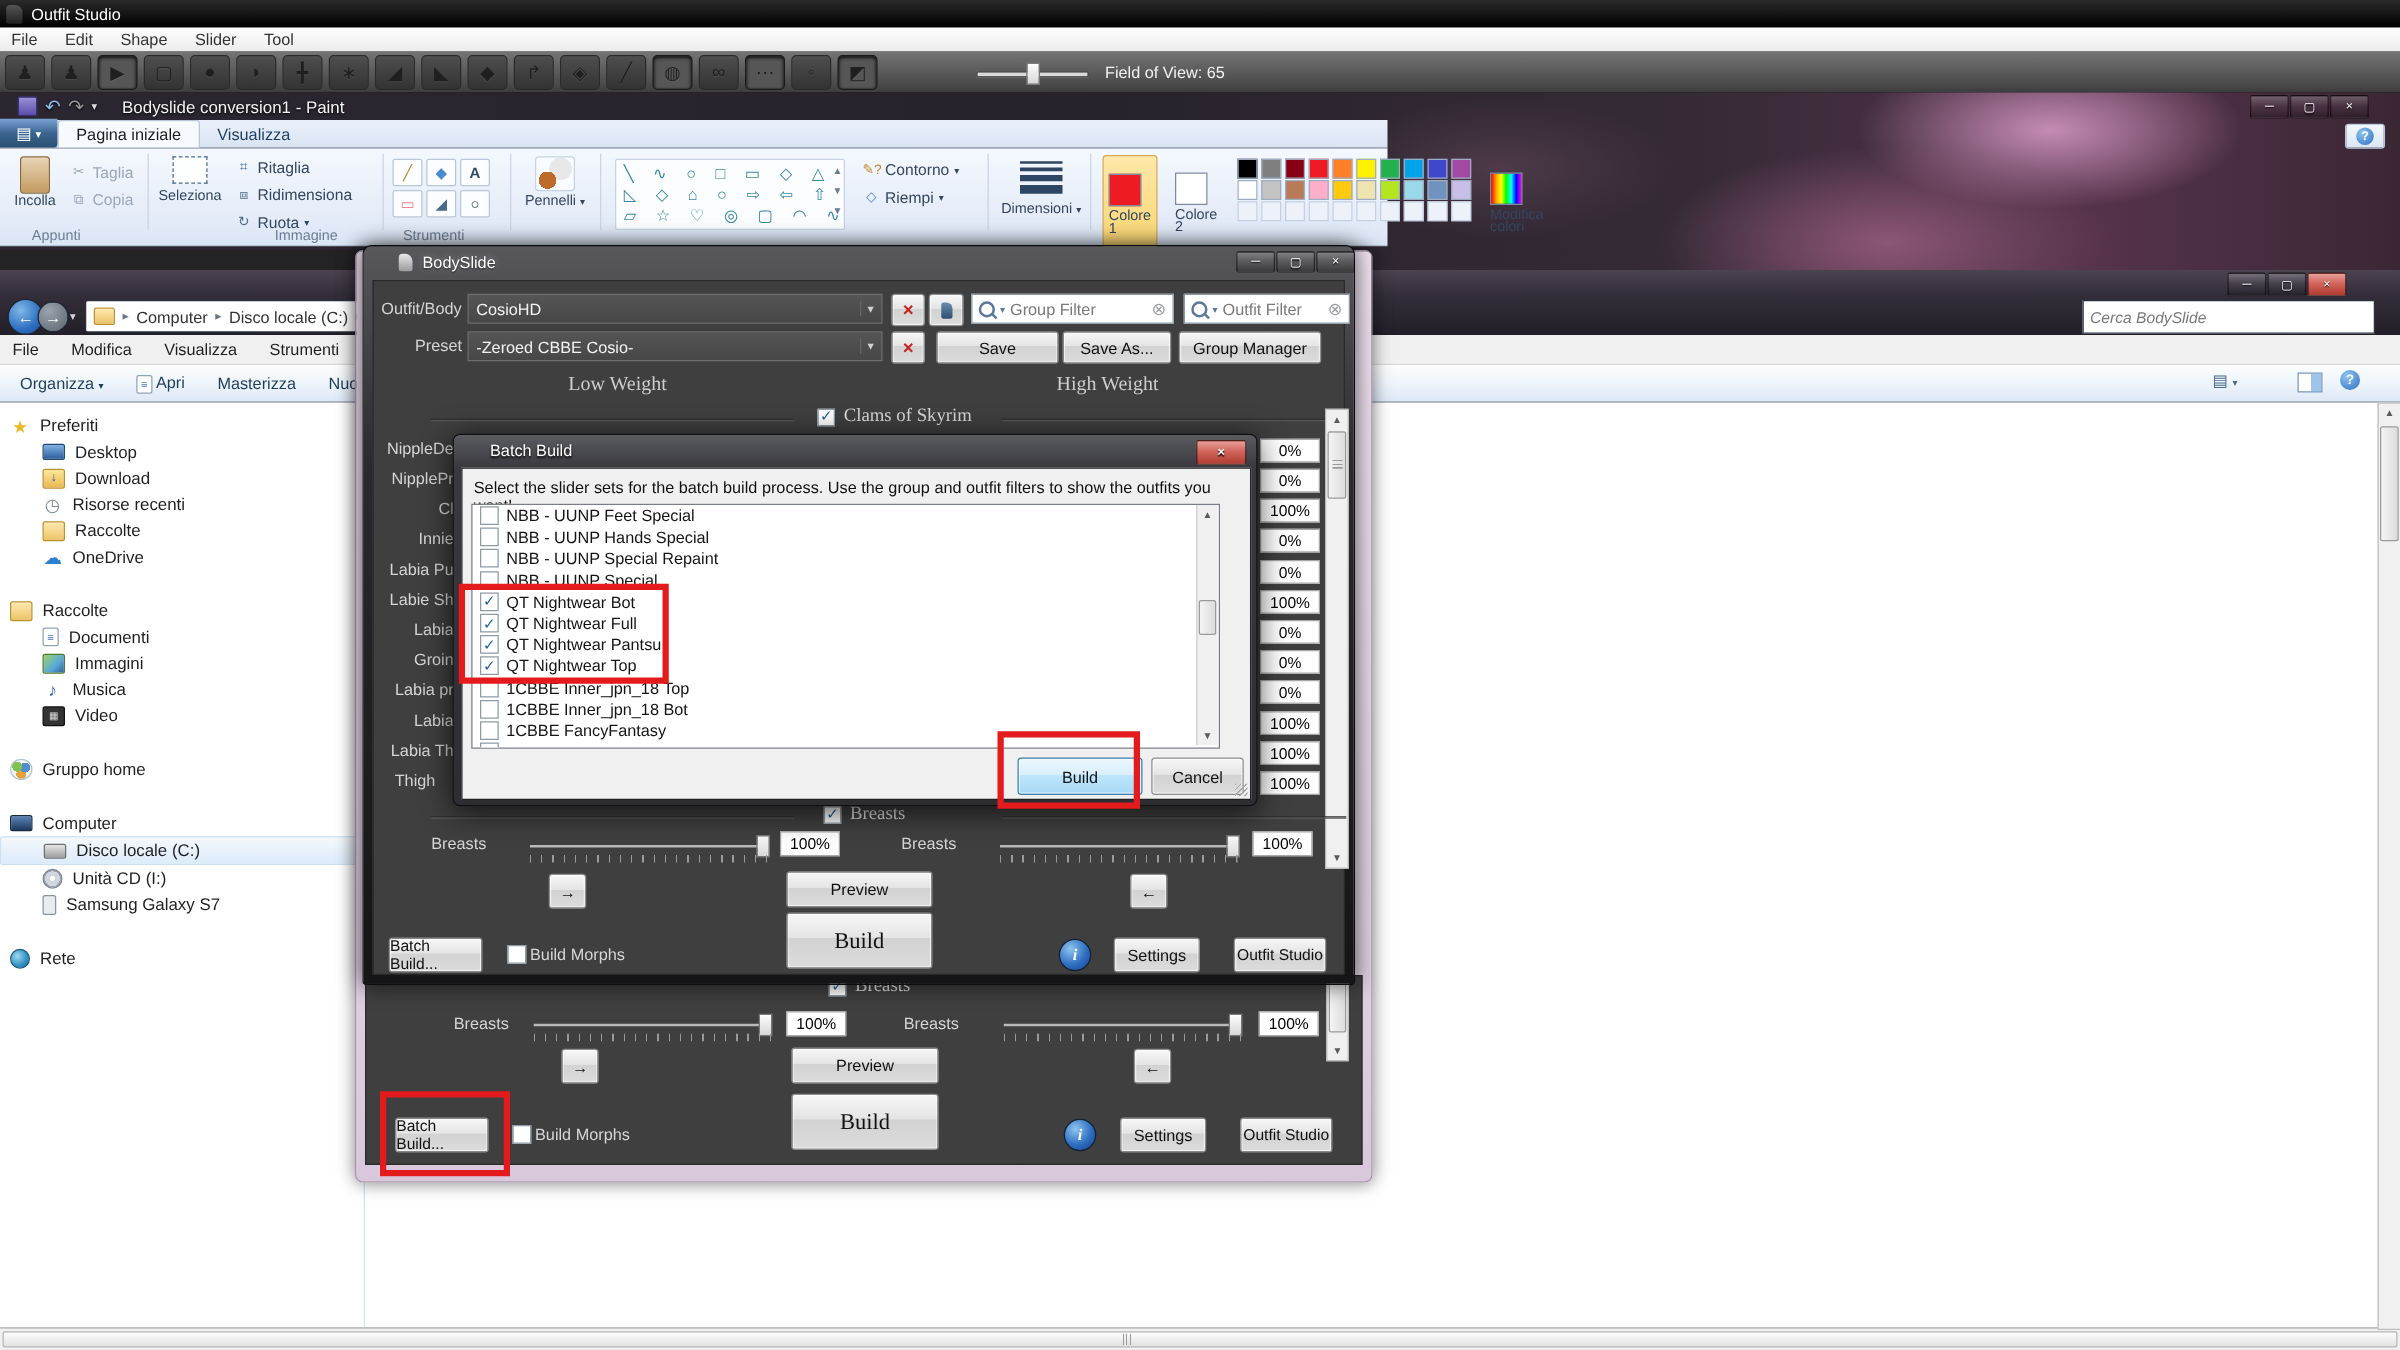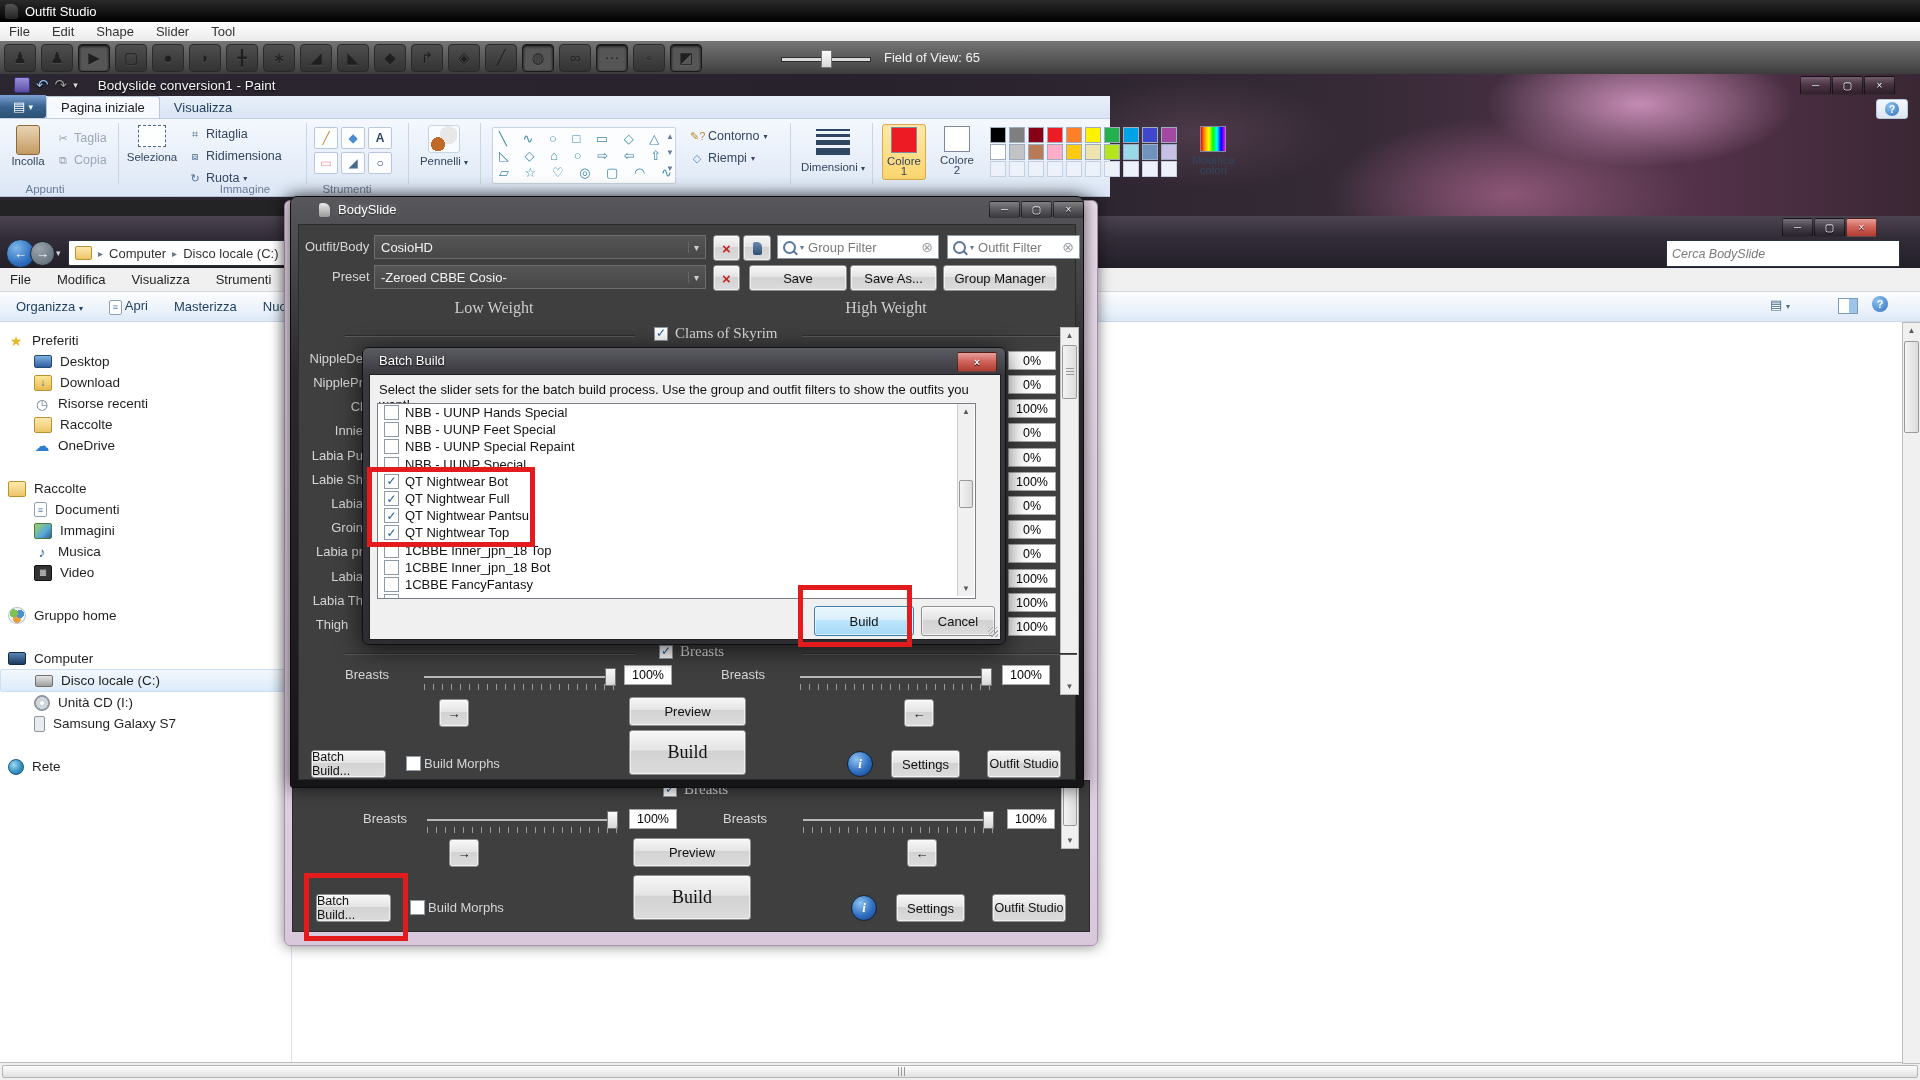--- a/index.html
+++ b/index.html
@@ -76,22 +76,22 @@
   .rlabel{position:absolute;bottom:1px;font-size:11.5px;color:#6b7c96;width:90px;text-align:center;}
   .rsmall{display:flex;align-items:center;gap:4px;color:#9aa7b8;font-size:12.5px;position:absolute;}
   .rsmall.en{color:#33465e;}
   .ric{width:14px;height:12px;display:inline-block;font-size:11px;line-height:12px;text-align:center;}
   .toolcell{width:22px;height:20px;border:1px solid #b9c7da;background:#fbfdff;display:flex;
        align-items:center;justify-content:center;font-size:12px;color:#314a63;border-radius:2px;}
   .shrow{letter-spacing:6px;color:#3b89a8;font-size:13px;line-height:17px;white-space:nowrap;}
   .swatch{width:16px;height:16px;border:1px solid #9eadc2;box-sizing:border-box;}
   .swatch.empty{background:#edf2fa;border:1px solid #c4d0e2;}
   .bigswatch{width:24px;height:24px;border:1px solid #7e8b9e;}
-  .colbtn{display:flex;flex-direction:column;align-items:center;gap:2px;font-size:11.5px;color:#33465e;
-       padding:2px 4px;border-radius:3px;}
+  .colbtn{display:flex;flex-direction:column;align-items:flex-start;gap:2px;font-size:11.5px;color:#33465e;
+       padding:14px 4px;border-radius:3px;}
   .colbtn.sel{background:linear-gradient(#fde8a9,#fbd56e);border:1px solid #d8a94e;}
   
   .ex-title{left:0;top:216px;width:1920px;height:52px;
        background:linear-gradient(#4b4350 0%,#332d39 40%,#231f28 100%);}
   .crumbbar{display:flex;align-items:center;gap:6px;background:#fff;border:1px solid #28323c;
        border-radius:2px;color:#333;padding:0 6px;box-sizing:border-box;}
   .crumb-sep{color:#6b7684;font-size:10px;}
   .navcirc{width:27px;height:27px;border-radius:50%;color:#fff;display:flex;align-items:center;
        justify-content:center;border:1px solid #1c2733;}
   .ex-menu{left:0;top:268px;width:1920px;height:24px;background:#f0f0f0;border-bottom:1px solid #d9d9d9;
@@ -677,32 +677,32 @@
       <div class="btn7" style="position:absolute;left:592px;top:525px;width:67px;height:26px;">
           <span>Settings</span>
         </div>
       <div class="btn7" style="position:absolute;left:688px;top:525px;width:72px;height:26px;font-size:12.5px;">
           <span>Outfit Studio</span>
         </div>
     </div>
   </div>
 
   <div class="abs dlg-frame" style="left:362px;top:347px;width:642px;height:296px;">
-    <div style="position:absolute;left:16px;top:5px;color:#fff;text-shadow:0 1px 2px #000;font-size:13px;">Batch Build</div>
+    <div style="position:absolute;left:29px;top:5px;color:#fff;text-shadow:0 1px 2px #000;font-size:13px;">Batch Build</div>
     <div class="wbtn close" style="position:absolute;left:594px;top:4px;width:38px;height:18px;font-weight:bold;">×</div>
     <div class="dlg-inner" style="left:6px;top:26px;width:630px;height:264px;">
       <div style="position:absolute;left:9px;top:7px;font-size:13px;color:#111;">Select the slider sets for the batch build process. Use the group and outfit filters to show the outfits you want!</div>
       <div class="lst" style="position:absolute;left:7px;top:28px;width:597px;height:194px;">
         <div class="lrow">
             <span class="cb" style="color:transparent;"></span>
+            <span>NBB - UUNP Feet Special</span>
+          </div>
+        <div class="lrow">
+            <span class="cb" style="color:transparent;"></span>
             <span>NBB - UUNP Hands Special</span>
-          </div>
-        <div class="lrow">
-            <span class="cb" style="color:transparent;"></span>
-            <span>NBB - UUNP Feet Special</span>
           </div>
         <div class="lrow">
             <span class="cb" style="color:transparent;"></span>
             <span>NBB - UUNP Special Repaint</span>
           </div>
         <div class="lrow">
             <span class="cb" style="color:transparent;"></span>
             <span>NBB - UUNP Special</span>
           </div>
         <div class="lrow">

